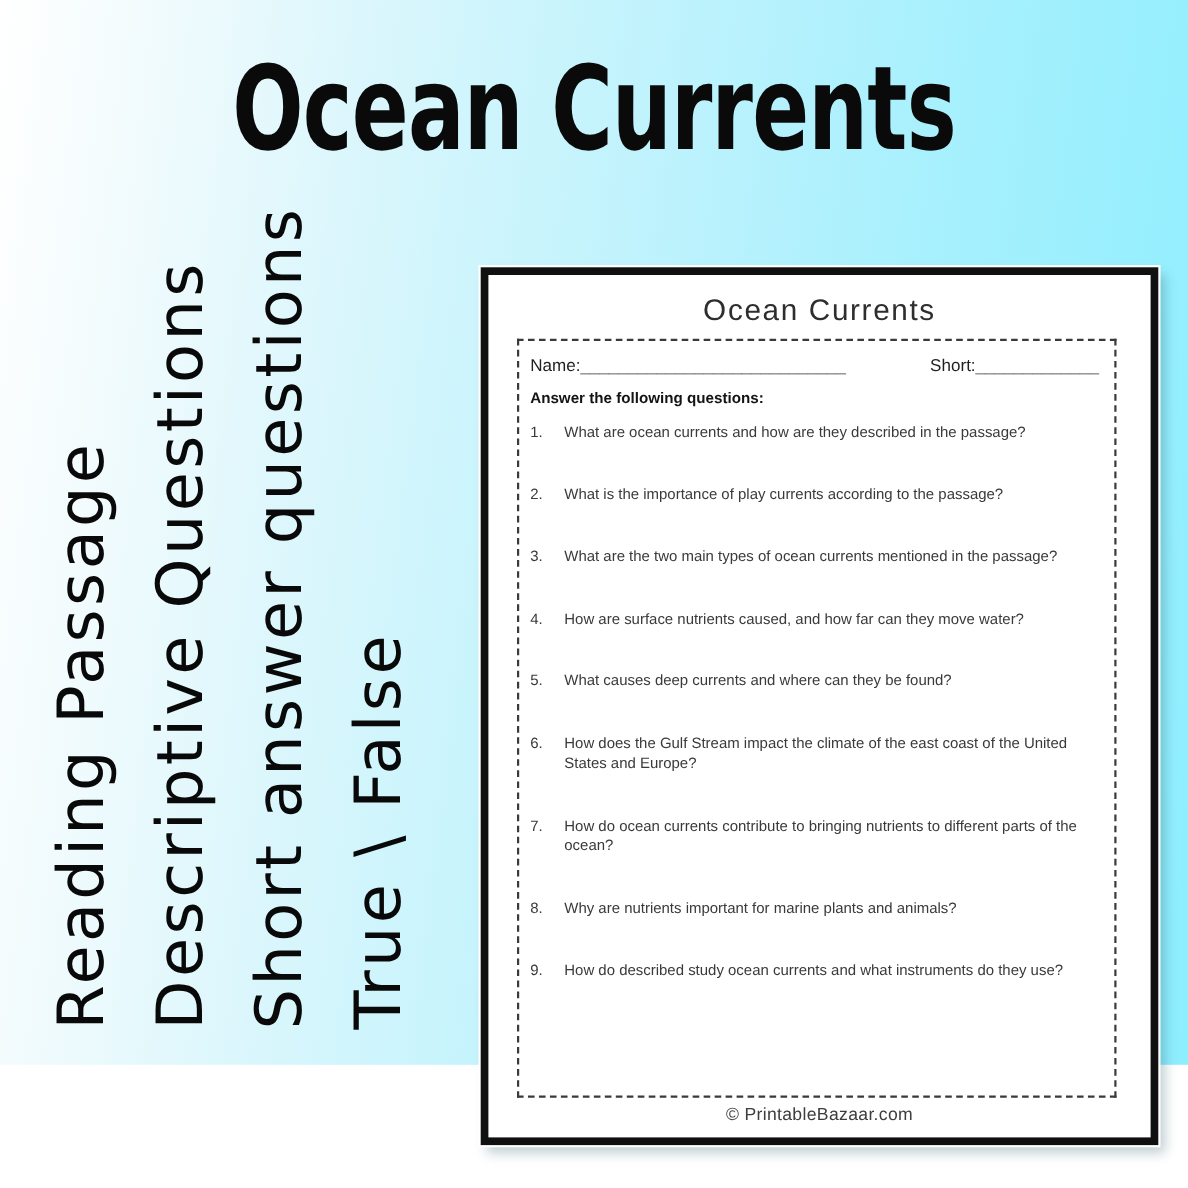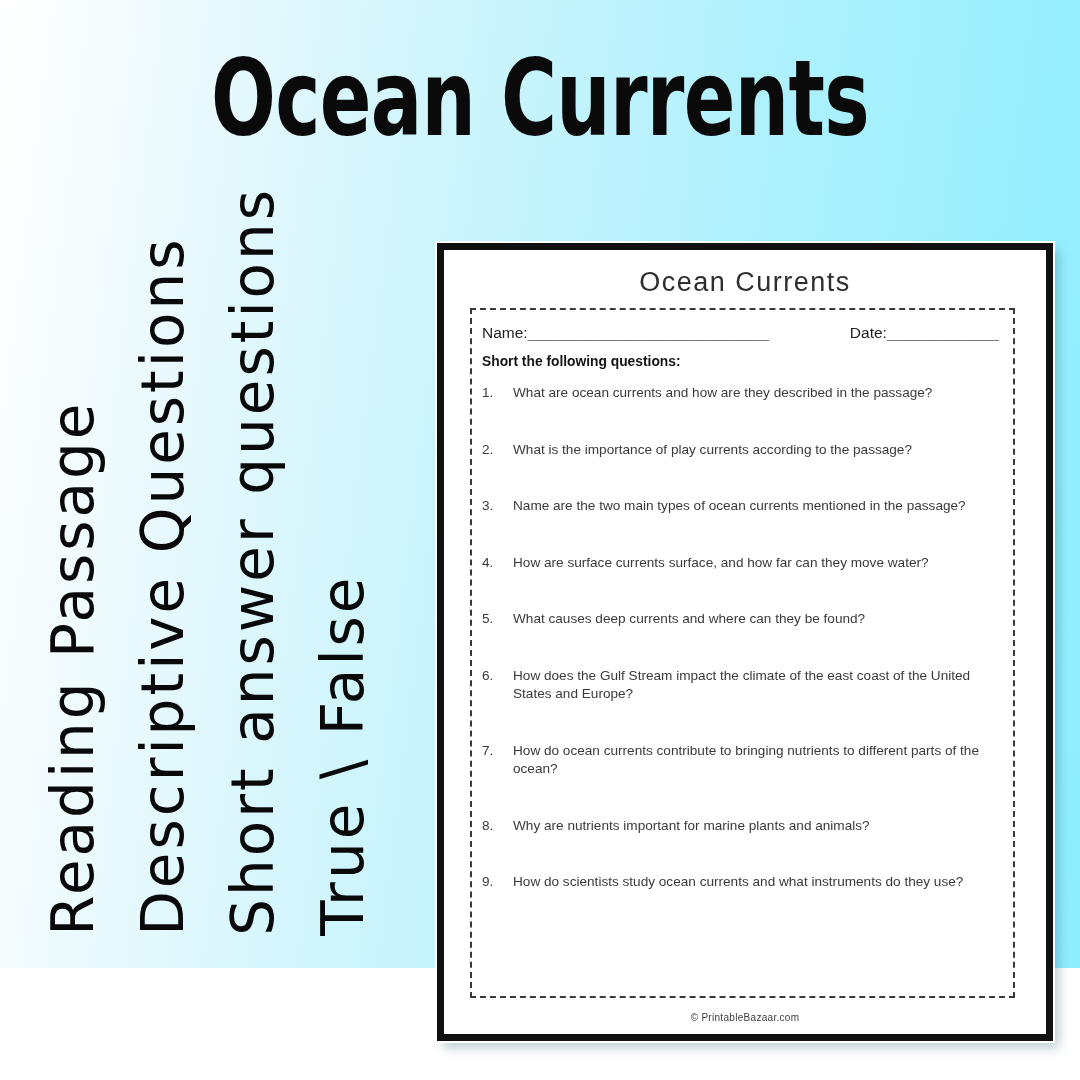--- a/index.html
+++ b/index.html
@@ -39,21 +39,21 @@
   .name-group{display:flex;align-items:flex-end;}
   .date-group{display:flex;align-items:baseline;margin-left:auto;}
   .blank-line{letter-spacing:0;color:#737373;}
   .instruction{margin-top:12px;font-size:13.8px;font-weight:bold;color:#141414;}
   ol.questions{list-style:none;margin:15px 0 0 0;padding:0;}
   .question{display:flex;margin-bottom:38px;font-size:13.6px;line-height:18.5px;color:#3a3a3a;}
   .qnum{width:31px;flex-shrink:0;}
   .qtext{flex:1;}
   .ws-footer{
     position:absolute;bottom:11px;left:0;width:100%;text-align:center;
-    font-size:10px;color:#3d3d3d;letter-spacing:0.3px;
+    font-size:16px;color:#3d3d3d;letter-spacing:0.3px;
   }
 </style>
 </head>
 <body>
 
 <div class="canvas">
 
   <div class="main-title">Ocean Currents</div>
 
   <div class="side-label sl1">Reading Passage</div>
@@ -64,63 +64,63 @@
   <div class="page">
     <div class="ws-title">Ocean Currents</div>
 
     <div class="dashed-box">
       <div class="name-date-row">
         <div class="name-group">
           <span>Name:</span>
             <span class="blank-line">____________________________</span>
         </div>
         <div class="date-group">
-          <span>Date:</span>
+          <span>Short:</span>
             <span class="blank-line">_____________</span>
         </div>
       </div>
 
-      <div class="instruction">Short the following questions:</div>
+      <div class="instruction">Answer the following questions:</div>
 
       <ol class="questions">
         <li class="question">
             <span class="qnum">1.</span>
             <span class="qtext">What are ocean currents and how are they described in the passage?</span>
           </li>
         <li class="question">
             <span class="qnum">2.</span>
             <span class="qtext">What is the importance of play currents according to the passage?</span>
           </li>
         <li class="question">
             <span class="qnum">3.</span>
-            <span class="qtext">Name are the two main types of ocean currents mentioned in the passage?</span>
+            <span class="qtext">What are the two main types of ocean currents mentioned in the passage?</span>
           </li>
         <li class="question">
             <span class="qnum">4.</span>
-            <span class="qtext">How are surface currents surface, and how far can they move water?</span>
+            <span class="qtext">How are surface nutrients caused, and how far can they move water?</span>
           </li>
         <li class="question">
             <span class="qnum">5.</span>
             <span class="qtext">What causes deep currents and where can they be found?</span>
           </li>
         <li class="question">
             <span class="qnum">6.</span>
             <span class="qtext">How does the Gulf Stream impact the climate of the east coast of the United States and Europe?</span>
           </li>
         <li class="question">
             <span class="qnum">7.</span>
             <span class="qtext">How do ocean currents contribute to bringing nutrients to different parts of the ocean?</span>
           </li>
         <li class="question">
             <span class="qnum">8.</span>
             <span class="qtext">Why are nutrients important for marine plants and animals?</span>
           </li>
         <li class="question">
             <span class="qnum">9.</span>
-            <span class="qtext">How do scientists study ocean currents and what instruments do they use?</span>
+            <span class="qtext">How do described study ocean currents and what instruments do they use?</span>
           </li>
       </ol>
     </div>
 
     <div class="ws-footer">© PrintableBazaar.com</div>
   </div>
 
 </div>
 
 </body></html>

